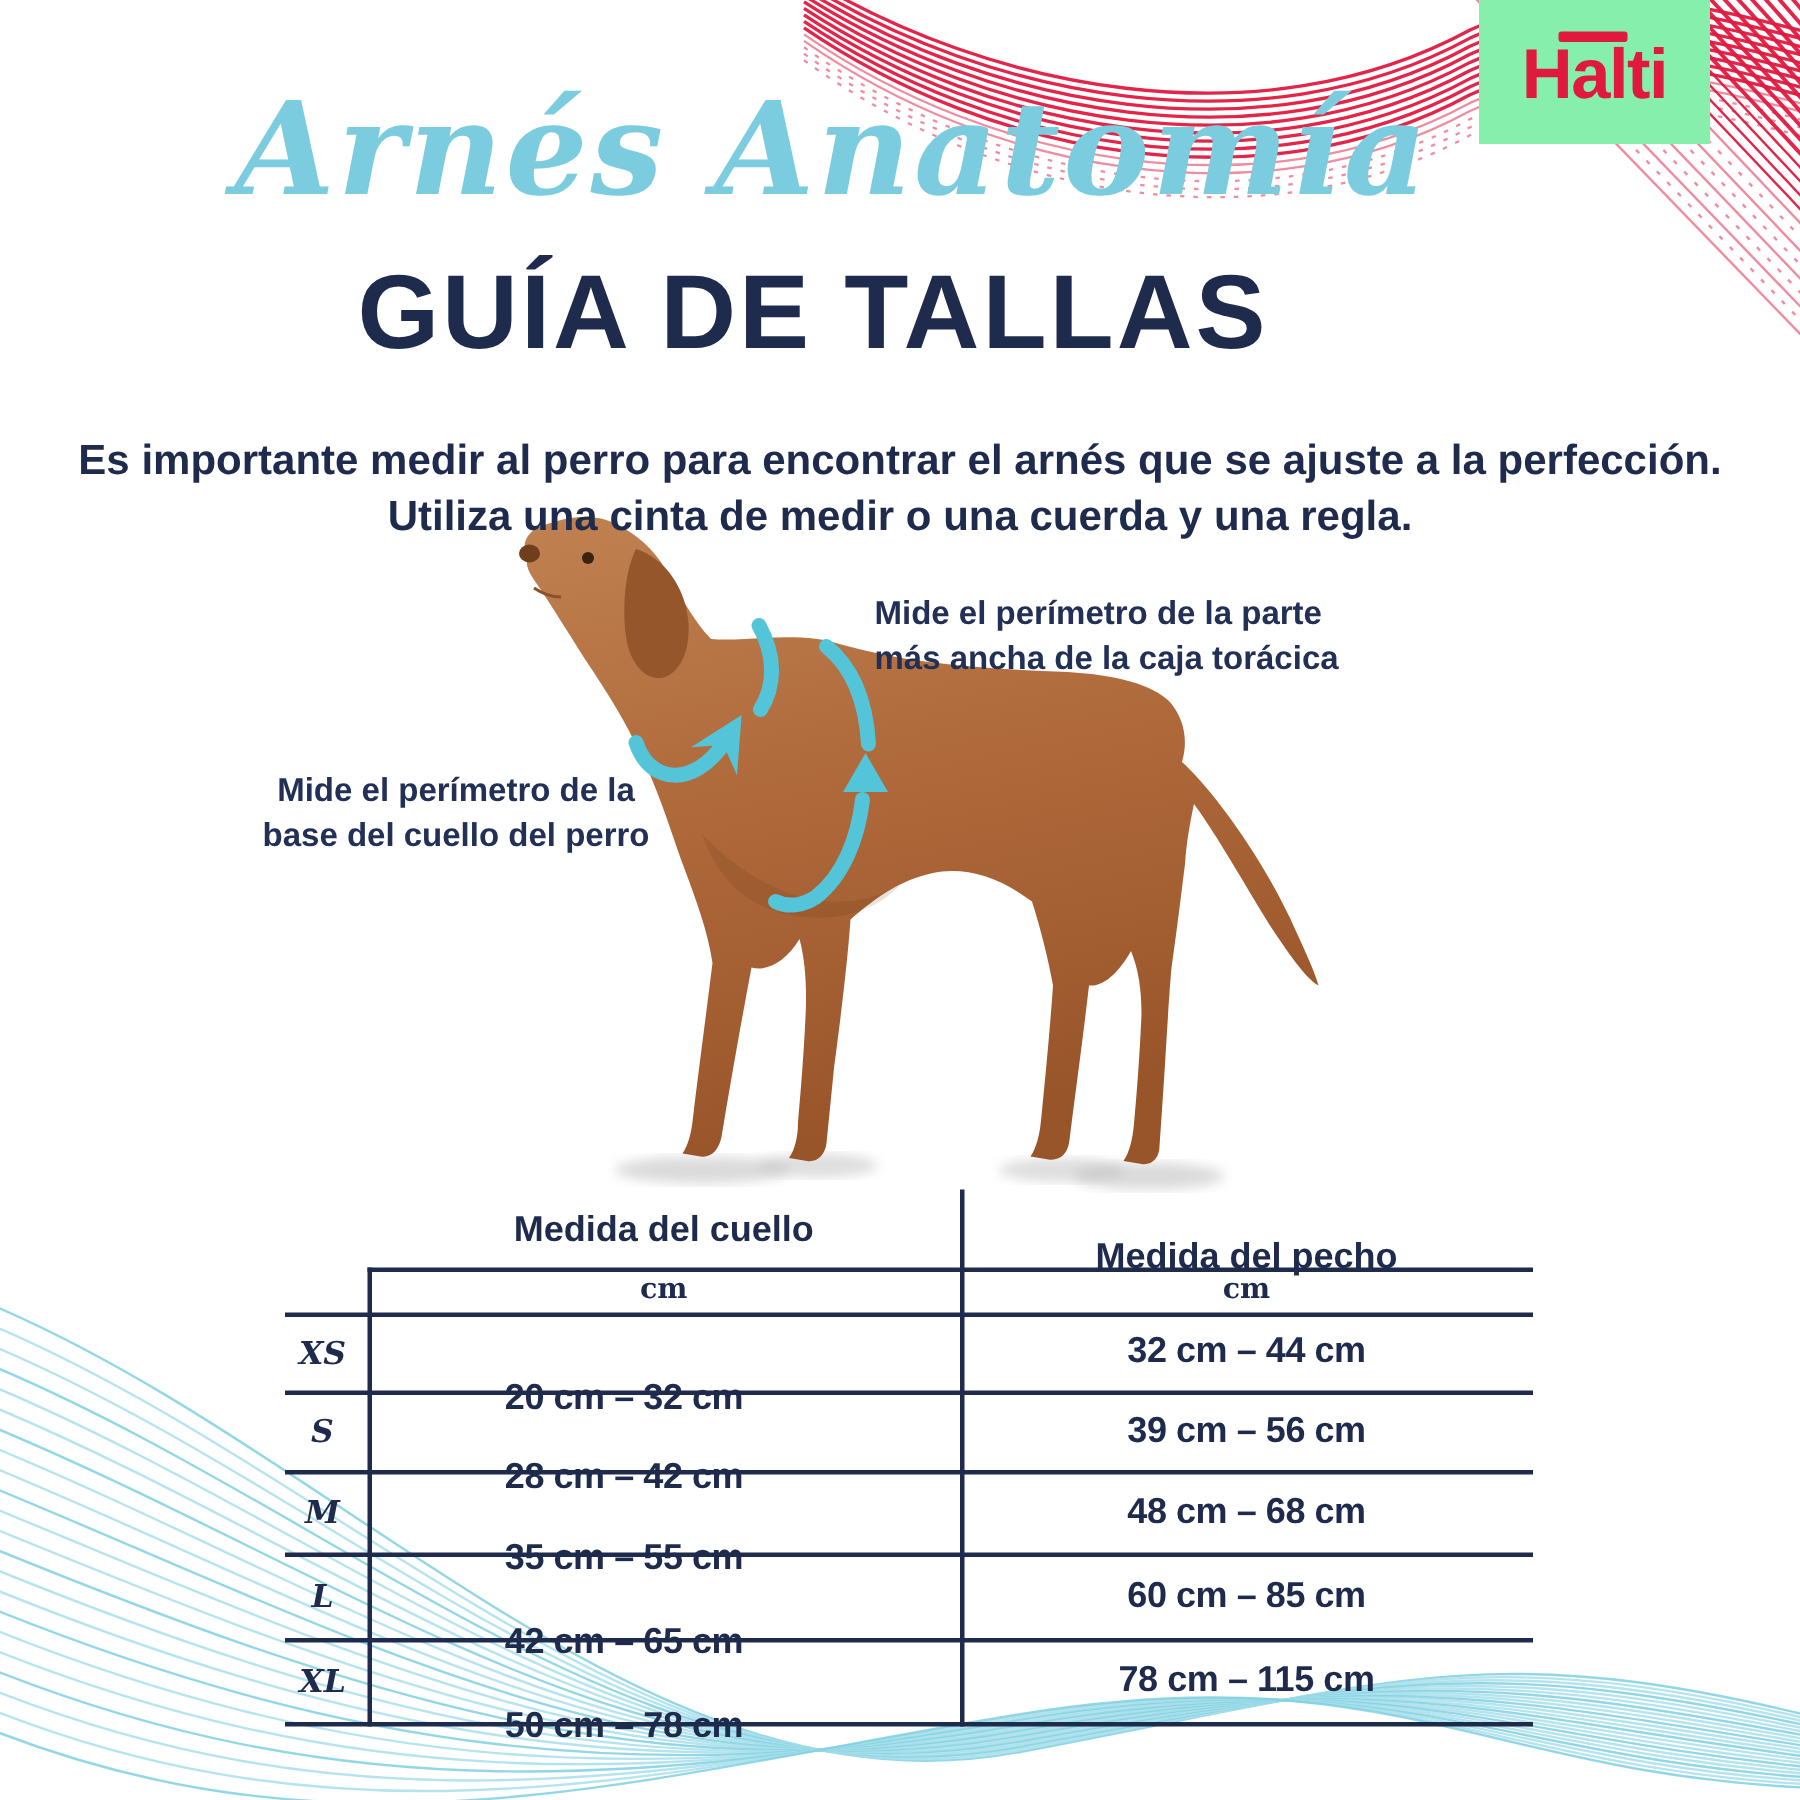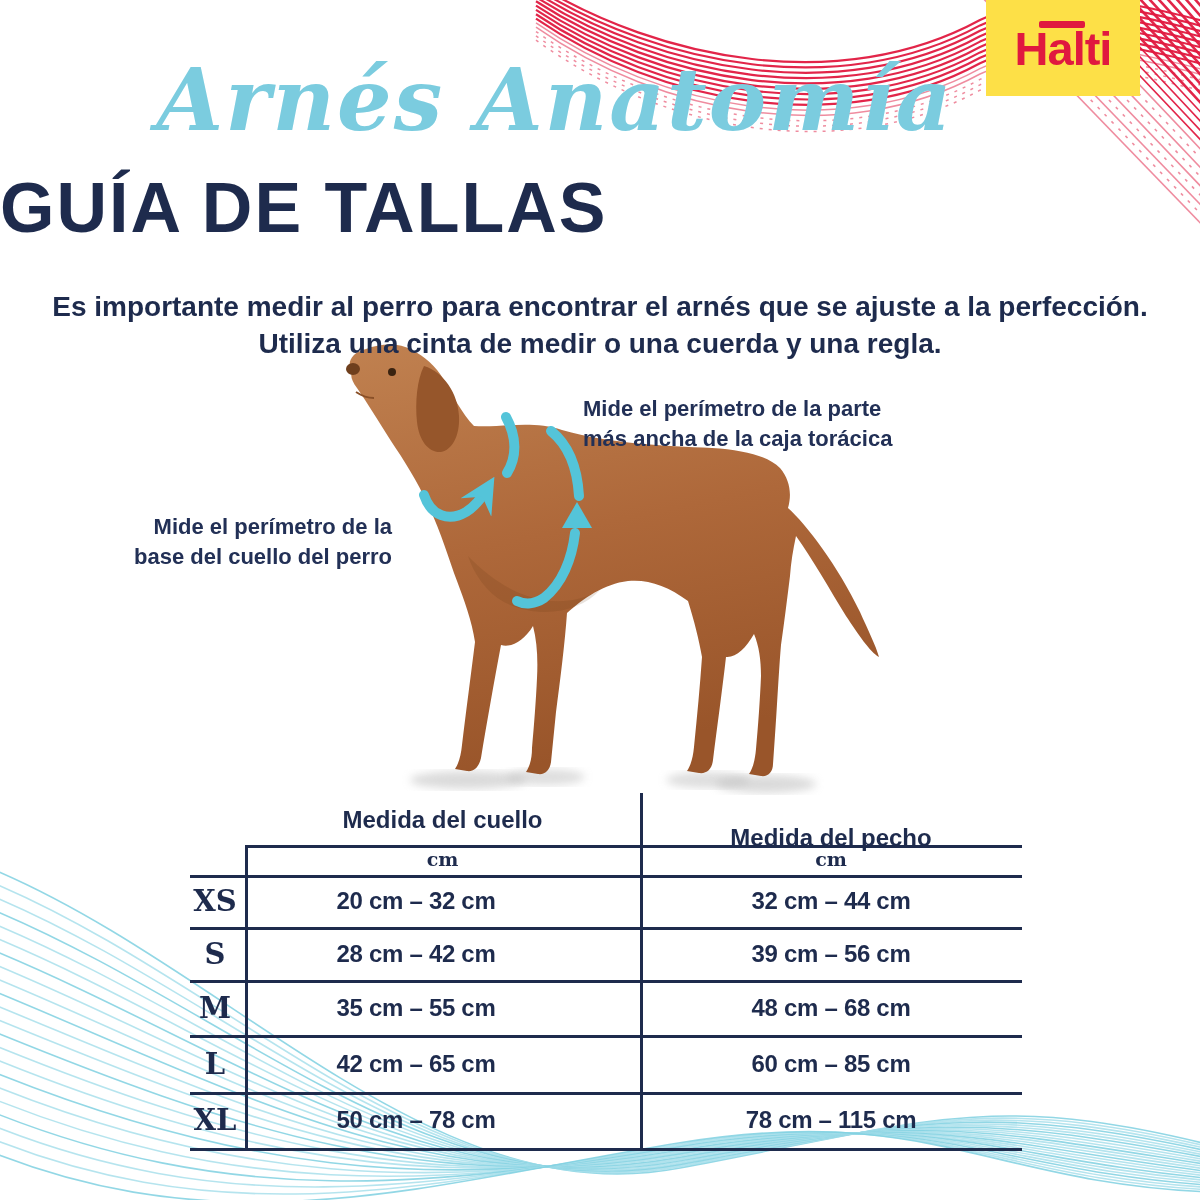--- a/index.html
+++ b/index.html
@@ -2,61 +2,61 @@
 <html><head>
 <meta charset="utf-8">
 <style>
   html,body{margin:0;padding:0;background:#ffffff;}
   .page{position:relative;width:1200px;height:1200px;overflow:hidden;background:#fff;
         font-family:"Liberation Sans",sans-serif;color:#1e2b4d;}
   .layer{position:absolute;inset:0;width:1200px;height:1200px;pointer-events:none;}
   .z0{z-index:0}.z1{z-index:1}
 
   
-  .logo-box{position:absolute;left:986px;top:0;width:154px;height:96px;background:#fde047;
+  .logo-box{position:absolute;left:986px;top:0;width:154px;height:96px;background:#86efac;
             display:flex;align-items:center;justify-content:center;z-index:2;}
   .logo-text{position:relative;font-weight:bold;font-size:47px;letter-spacing:-1px;color:#e0193f;
              font-family:"Liberation Sans",sans-serif;}
   .logo-bar{position:absolute;left:53px;top:21px;width:46px;height:7px;background:#e0193f;border-radius:2px;}
 
   
   .title-script{position:absolute;left:0;top:40px;width:1200px;padding-right:90px;box-sizing:border-box;
                 text-align:center;font-family:"DejaVu Serif",serif;font-style:italic;font-weight:bold;
                 font-size:86px;line-height:120px;color:#7bccdf;letter-spacing:2px;z-index:2;}
   .title-main{position:absolute;left:0;top:172px;width:1200px;padding-right:116px;box-sizing:border-box;
-              font-weight:bold;font-size:70px;line-height:72px;color:#1e2b4d;
+              text-align:center;font-weight:bold;font-size:70px;line-height:72px;color:#1e2b4d;
               letter-spacing:2px;z-index:2;}
   .intro{position:absolute;left:0;top:260px;width:1200px;text-align:center;font-weight:bold;
          font-size:28px;line-height:37px;color:#1e2b4d;z-index:2;}
 
   
   .note{position:absolute;font-size:22px;line-height:30px;font-weight:600;color:#223056;
         white-space:pre-line;z-index:2;}
   .note-chest{left:583px;top:394px;text-align:left;}
-  .note-neck{right:808px;top:512px;text-align:right;}
+  .note-neck{right:767px;top:512px;text-align:center;}
 
   
   .size-table{position:absolute;left:185px;top:793px;width:837px;height:358px;z-index:2;}
   .hl,.vl{position:absolute;background:#1e2b4d;}
   .hl{height:3px;}
   .vl{width:3px;}
   .th{position:absolute;top:6px;height:42px;display:flex;align-items:center;justify-content:center;
       font-family:Liberation Sans, sans-serif;font-weight:bold;font-size:24px;}
   .th-neck{left:60px;width:395px;}
   .th-chest{left:455px;width:382px;margin-top:18px;}
   .unit{position:absolute;top:52px;height:28px;display:flex;align-items:center;justify-content:center;
         font-family:"DejaVu Serif",serif;font-weight:bold;font-size:19px;}
   .unit-neck{left:60px;width:395px;}
   .unit-chest{left:455px;width:382px;}
   .trow{position:absolute;left:0;width:837px;}
   .r1{top:82px;height:52px}.r2{top:134px;height:53px}.r3{top:187px;height:55px}
   .r4{top:242px;height:57px}.r5{top:299px;height:56px}
   .sz,.val{position:absolute;top:0;height:100%;display:flex;align-items:center;justify-content:center;}
-  .sz{left:0;width:60px;font-family:"DejaVu Serif",serif;font-weight:bold;font-size:29px;}
-  .vneck{left:60px;width:342px;}
+  .sz{left:0;width:60px;font-family:"DejaVu Serif",serif;font-weight:bold;font-size:21px;font-style:italic;}
+  .vneck{left:60px;width:342px;margin-top:31px;}
   .vchest{left:455px;width:382px;}
   .val{font-weight:bold;font-size:24px;letter-spacing:-0.3px;}
 
   .arrow{fill:none;stroke:#54c4d9;stroke-width:10;stroke-linecap:round;}
 </style>
 </head>
 <body>
 
 <div class="page">
 

